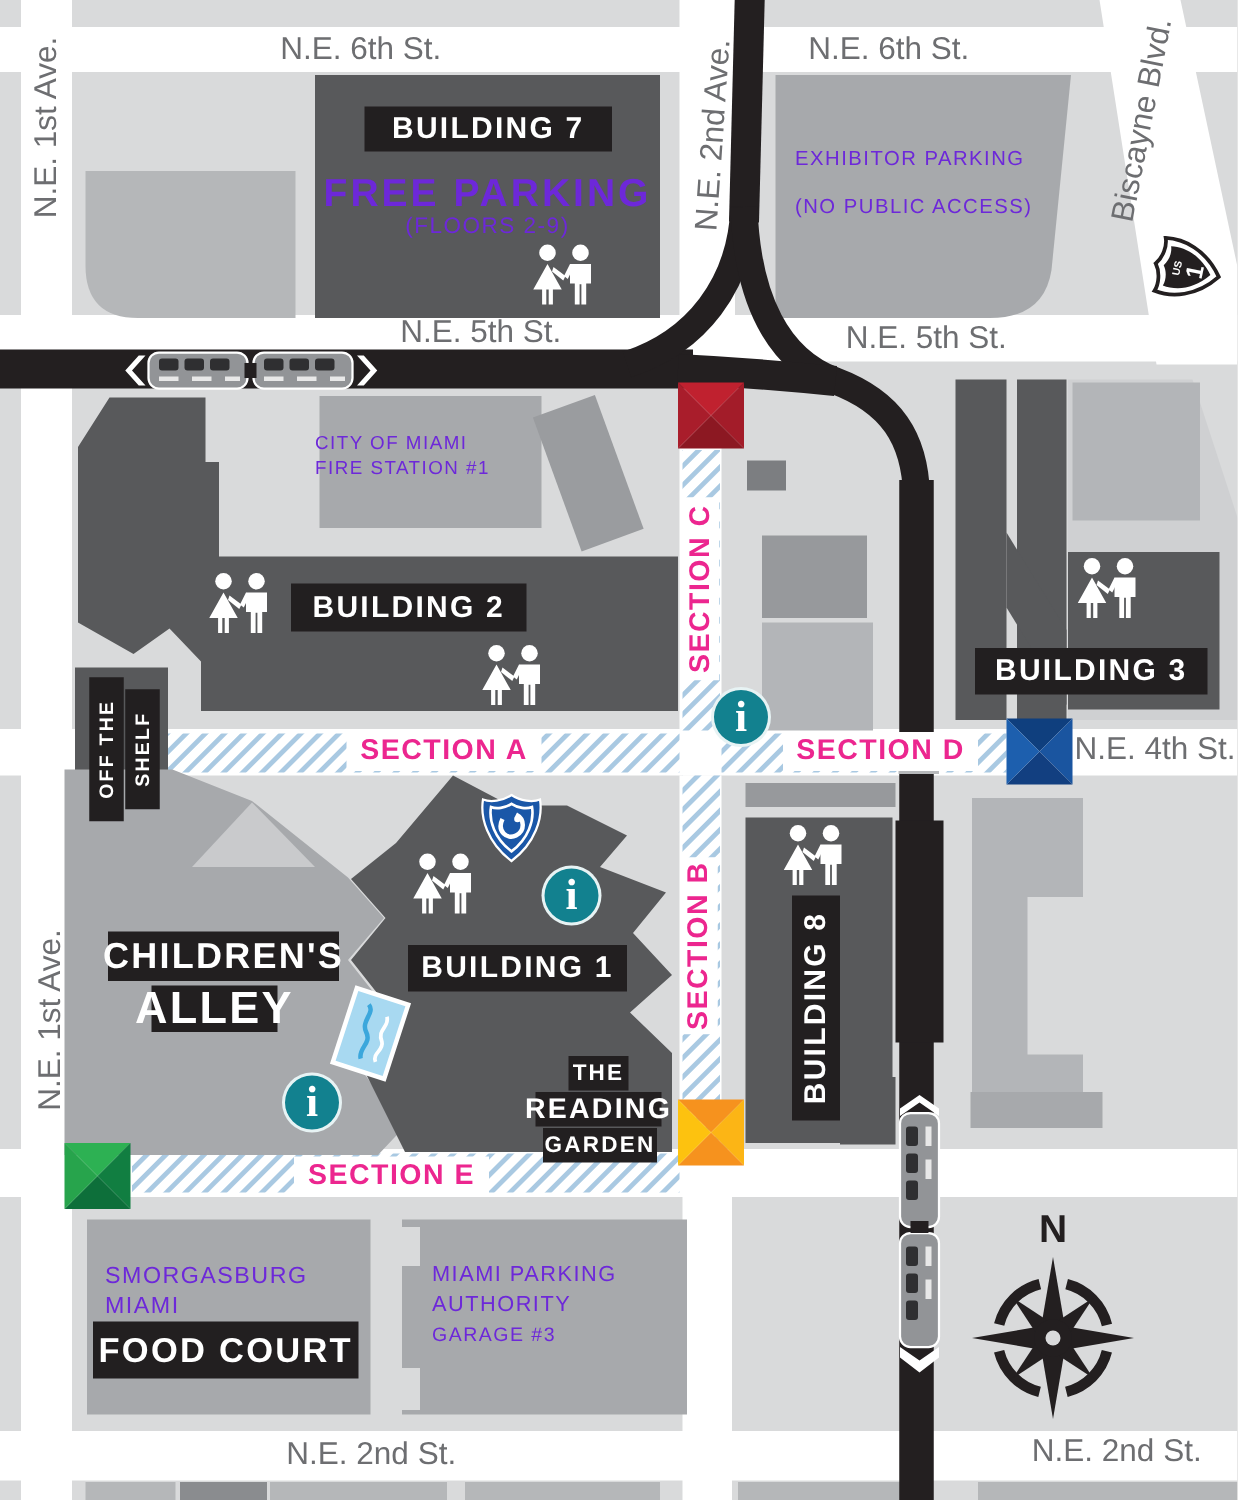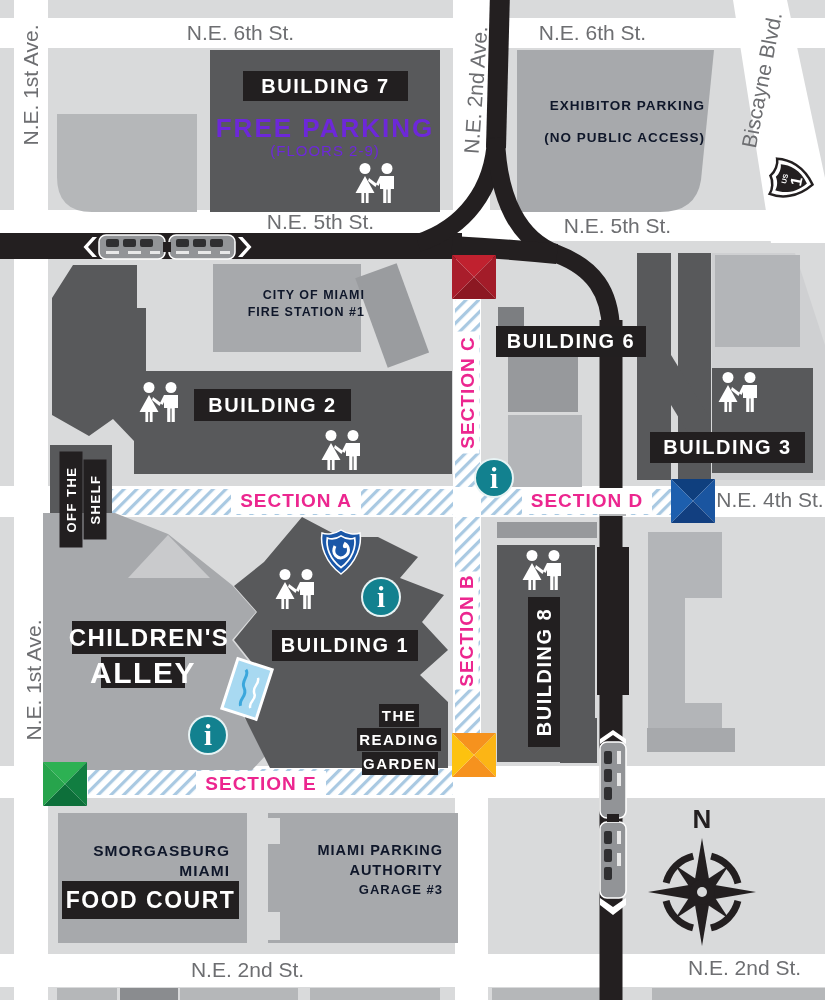--- a/index.html
+++ b/index.html
@@ -17,22 +17,22 @@
     position:absolute;color:#ec268f;background:#ffffff;font-weight:bold;
     font-size:19px;letter-spacing:1px;display:flex;align-items:center;
     justify-content:center;white-space:nowrap;
   }
   .badge{
     position:absolute;background:#221f20;color:#ffffff;font-weight:bold;
     display:flex;align-items:center;justify-content:center;
     letter-spacing:1.5px;white-space:nowrap;
   }
   .caption{
-    position:absolute;color:#0f172a;font-weight:bold;letter-spacing:1px;
-    text-align:right;white-space:nowrap;
+    position:absolute;color:#6d28d9;font-weight:normal;letter-spacing:1px;
+    text-align:left;white-space:nowrap;
   }
   .white-caption{
     position:absolute;color:#6d28d9;text-align:center;white-space:nowrap;
     font-weight:bold;
   }
   .info-icon{
     position:absolute;width:40px;height:40px;border-radius:50%;
     background:#12818f;border:2px solid rgba(255,255,255,.9);
     color:#ffffff;display:flex;align-items:center;justify-content:center;
     font-weight:bold;font-size:29px;box-sizing:border-box;
@@ -254,30 +254,29 @@
 <div class="street-label" style="left:682px;top:68px;width:160px;transform:rotate(-79deg);">Biscayne Blvd.</div>
 
 <div class="section-label" style="left:231px;top:488px;width:130px;height:26px;">SECTION A</div>
 <div class="section-label" style="left:522px;top:488px;width:130px;height:26px;">SECTION D</div>
 <div class="section-label" style="left:196px;top:771px;width:130px;height:26px;">SECTION E</div>
 <div class="section-label" style="left:406px;top:380px;width:122px;height:25px;transform:rotate(-90deg);">SECTION C</div>
 <div class="section-label" style="left:407px;top:618px;width:118px;height:25px;transform:rotate(-90deg);">SECTION B</div>
 
 <div class="badge" style="left:243px;top:71px;width:165px;height:30px;font-size:20px;">BUILDING 7</div>
 <div class="badge" style="left:194px;top:389px;width:157px;height:32px;font-size:20px;">BUILDING 2</div>
-<div class="badge" style="left:496px;top:326px;width:150px;height:31px;font-size:20px;">BUILDING 6</div>
 <div class="badge" style="left:650px;top:432px;width:155px;height:31px;font-size:20px;">BUILDING 3</div>
 <div class="badge" style="left:272px;top:630px;width:146px;height:31px;font-size:20px;">BUILDING 1</div>
 <div class="badge" style="left:469px;top:656px;width:150px;height:32px;font-size:20px;transform:rotate(-90deg);">BUILDING 8</div>
 <div class="badge" style="left:23px;top:488px;width:96px;height:23px;font-size:13px;transform:rotate(-90deg);">OFF THE</div>
 <div class="badge" style="left:55px;top:488px;width:80px;height:23px;font-size:13px;transform:rotate(-90deg);">SHELF</div>
 <div class="badge" style="left:72px;top:621px;width:154px;height:33px;font-size:24px;">CHILDREN'S</div>
 <div class="badge" style="left:101px;top:657px;width:84px;height:31px;font-size:30px;">ALLEY</div>
 <div class="badge" style="left:379px;top:704px;width:40px;height:23px;font-size:15px;">THE</div>
-<div class="badge" style="left:357px;top:728px;width:84px;height:23px;font-size:15px;">READING</div>
+<div class="badge" style="left:357px;top:728px;width:84px;height:23px;font-size:19px;">READING</div>
 <div class="badge" style="left:362px;top:752px;width:76px;height:23px;font-size:15px;">GARDEN</div>
 <div class="badge" style="left:62px;top:881px;width:177px;height:38px;font-size:23px;">FOOD COURT</div>
 
 <div class="white-caption" style="left:215px;top:113px;width:220px;font-size:26px;letter-spacing:2px;">FREE PARKING</div>
 <div class="white-caption" style="left:215px;top:142px;width:220px;font-size:15px;font-weight:normal;letter-spacing:1px;">(FLOORS 2-9)</div>
 <div class="caption" style="left:530px;top:98px;width:175px;font-size:13.5px;">EXHIBITOR PARKING</div>
 <div class="caption" style="left:530px;top:130px;width:175px;font-size:13.5px;">(NO PUBLIC ACCESS)</div>
 <div class="caption" style="left:210px;top:288px;width:155px;font-size:12.5px;">CITY OF MIAMI</div>
 <div class="caption" style="left:210px;top:305px;width:155px;font-size:12.5px;">FIRE STATION #1</div>
 <div class="caption" style="left:70px;top:842px;width:160px;font-size:15.5px;">SMORGASBURG</div>

